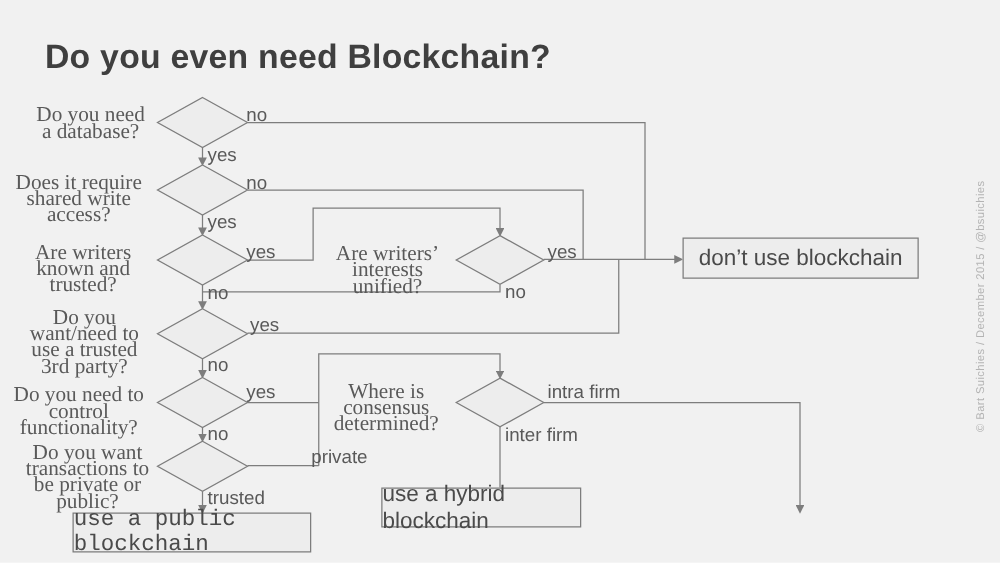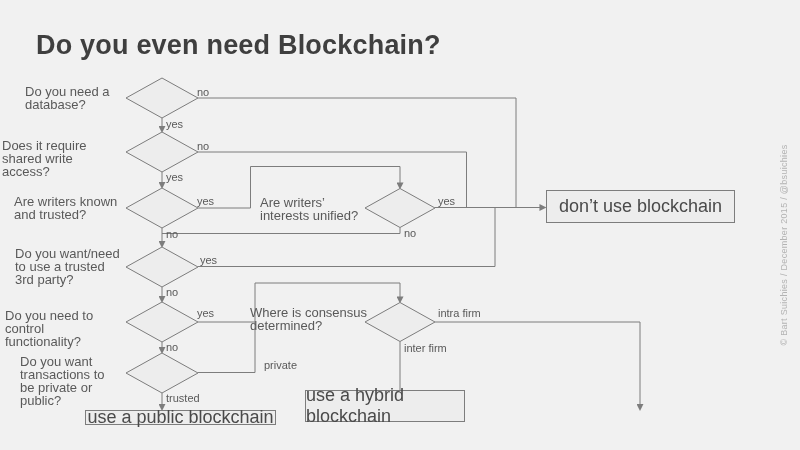--- a/index.html
+++ b/index.html
@@ -15,40 +15,41 @@
     font-size:27px;font-weight:bold;
     color:var(--title_text,#3f3f3f);
     letter-spacing:0.2px;
   }
   svg.wires{position:absolute;left:0;top:0;}
   svg.wires path{fill:none;stroke:var(--stroke,#7d7d7d);stroke-width:1;}
   svg.wires polygon{fill:var(--shape_fill,#ededed);stroke:var(--stroke,#7d7d7d);stroke-width:1;}
   #arrowhead path{fill:var(--stroke,#7d7d7d);stroke:none;}
   .qlabel{
     position:absolute;
-    font-size:13px;line-height:13px;
+    font-size:17px;line-height:13px;
     color:var(--text,#595959);
-    text-align:left;
+    text-align:center;
+    font-family:Liberation Serif, serif;
   }
   .elabel{
     position:absolute;
-    font-size:11px;line-height:11px;
+    font-size:15px;line-height:11px;
     color:var(--text,#595959);
     white-space:nowrap;
   }
   .term{
     position:absolute;
     background:var(--shape_fill,#ededed);
     border:1px solid var(--stroke,#7d7d7d);
     box-sizing:border-box;
     display:flex;align-items:center;justify-content:center;
     font-size:18px;color:#4a4a4a;
   }
   .box-dont   {left:546px;top:190px;width:189px;height:33px;}
-  .box-public {left:85px; top:410px;width:191px;height:15px;}
+  .box-public {left:58px; top:410px;width:191px;height:32px;font-family:Liberation Mono, monospace;}
   .box-hybrid {left:305px;top:390px;width:160px;height:32px;}
   .box-private{left:546px;top:410px;width:189px;height:32px;}
   .watermark{
     position:absolute;left:784px;top:245px;
     transform:translate(-50%,-50%) rotate(-90deg);
     white-space:nowrap;
     font-size:9px;color:var(--watermark_text,#b3b3b3);
     letter-spacing:0.3px;
   }
 </style>
@@ -109,21 +110,21 @@
   <span class="elabel" style="left:197px;top:141px;">no</span>
   <span class="elabel" style="left:166px;top:172px;">yes</span>
   <span class="elabel" style="left:197px;top:196px;">yes</span>
   <span class="elabel" style="left:166px;top:229px;">no</span>
   <span class="elabel" style="left:438px;top:196px;">yes</span>
   <span class="elabel" style="left:404px;top:228px;">no</span>
   <span class="elabel" style="left:200px;top:255px;">yes</span>
   <span class="elabel" style="left:166px;top:287px;">no</span>
   <span class="elabel" style="left:197px;top:308px;">yes</span>
   <span class="elabel" style="left:166px;top:342px;">no</span>
-  <span class="elabel" style="left:216px;top:360px;padding-left:48px;">private</span>
+  <span class="elabel" style="left:201px;top:360px;padding-left:48px;">private</span>
   <span class="elabel" style="left:166px;top:393px;">trusted</span>
   <span class="elabel" style="left:438px;top:308px;">intra firm</span>
   <span class="elabel" style="left:404px;top:343px;">inter firm</span>
 
   <div class="term box-dont">don’t use blockchain</div>
   <div class="term box-public">use a public blockchain</div>
   <div class="term box-hybrid">use a hybrid blockchain</div>
 
   <div class="watermark">© Bart Suichies / December 2015 / @bsuichies</div>
 

